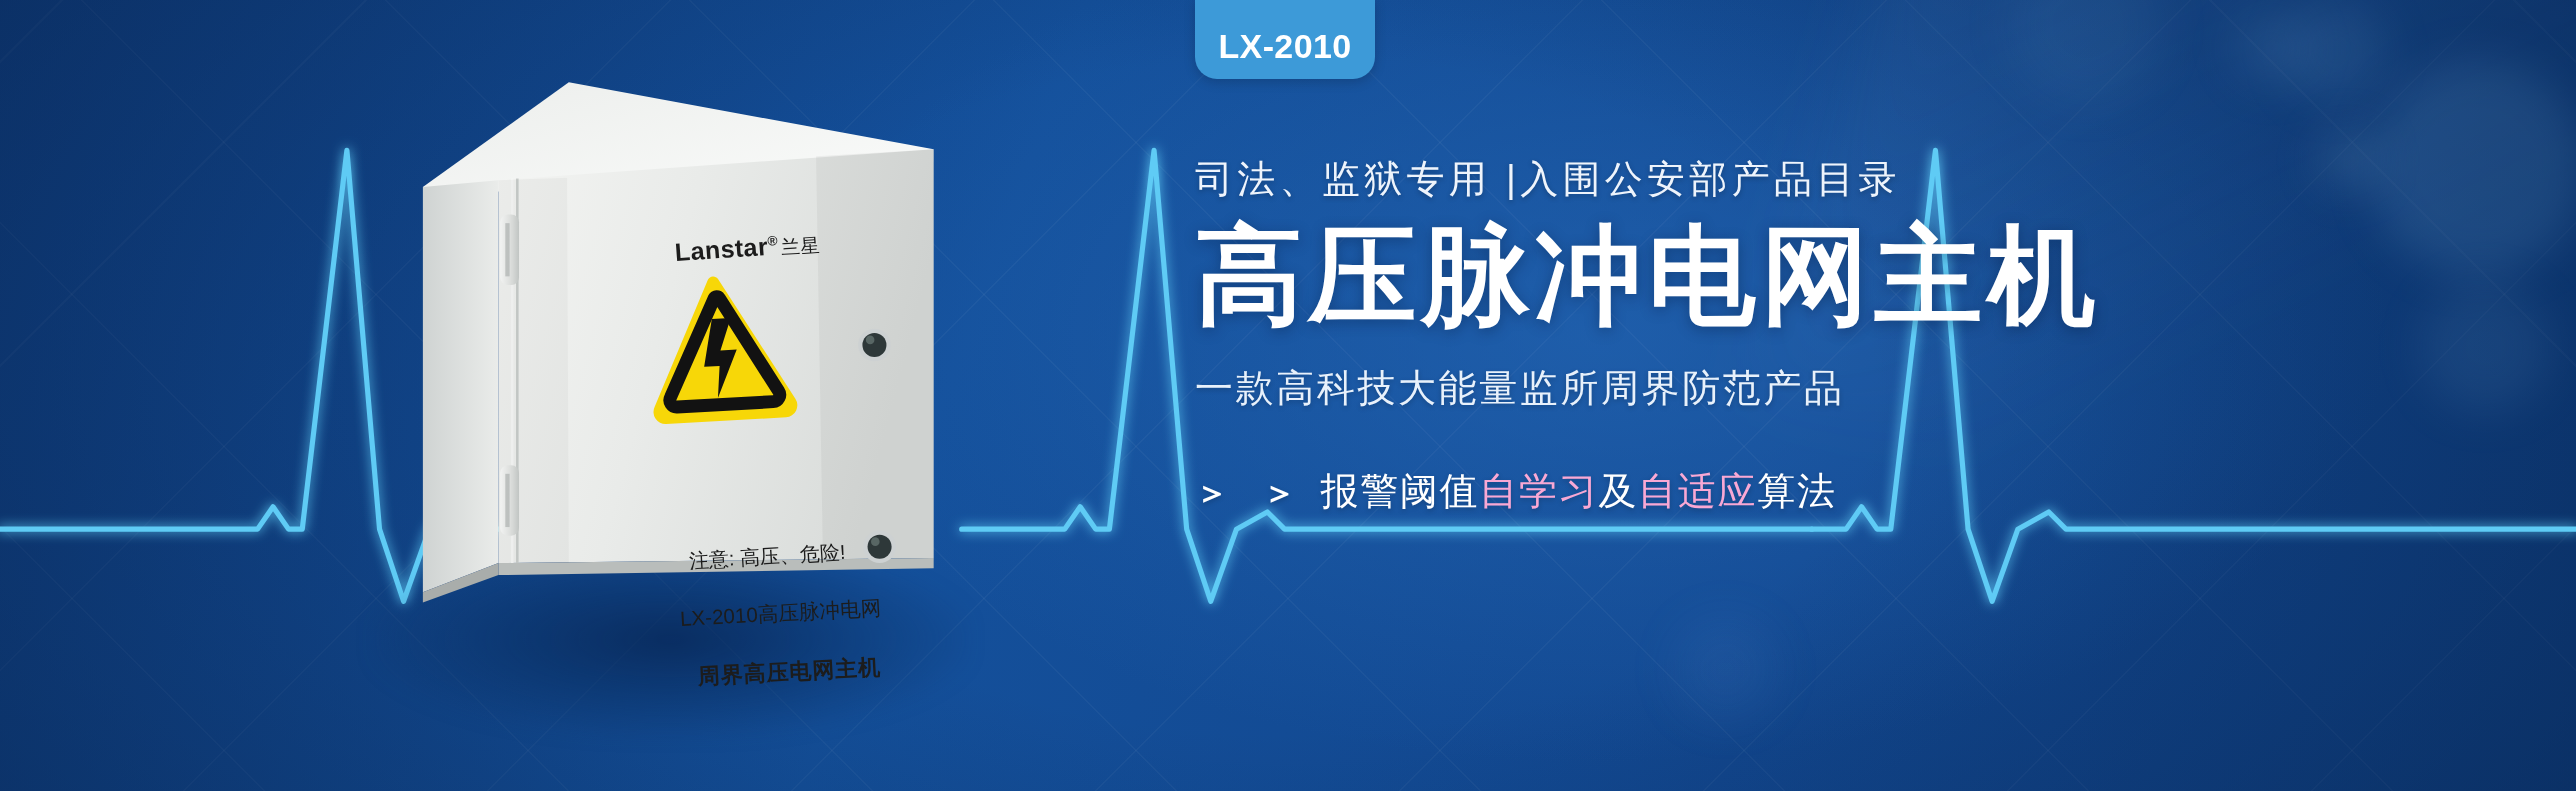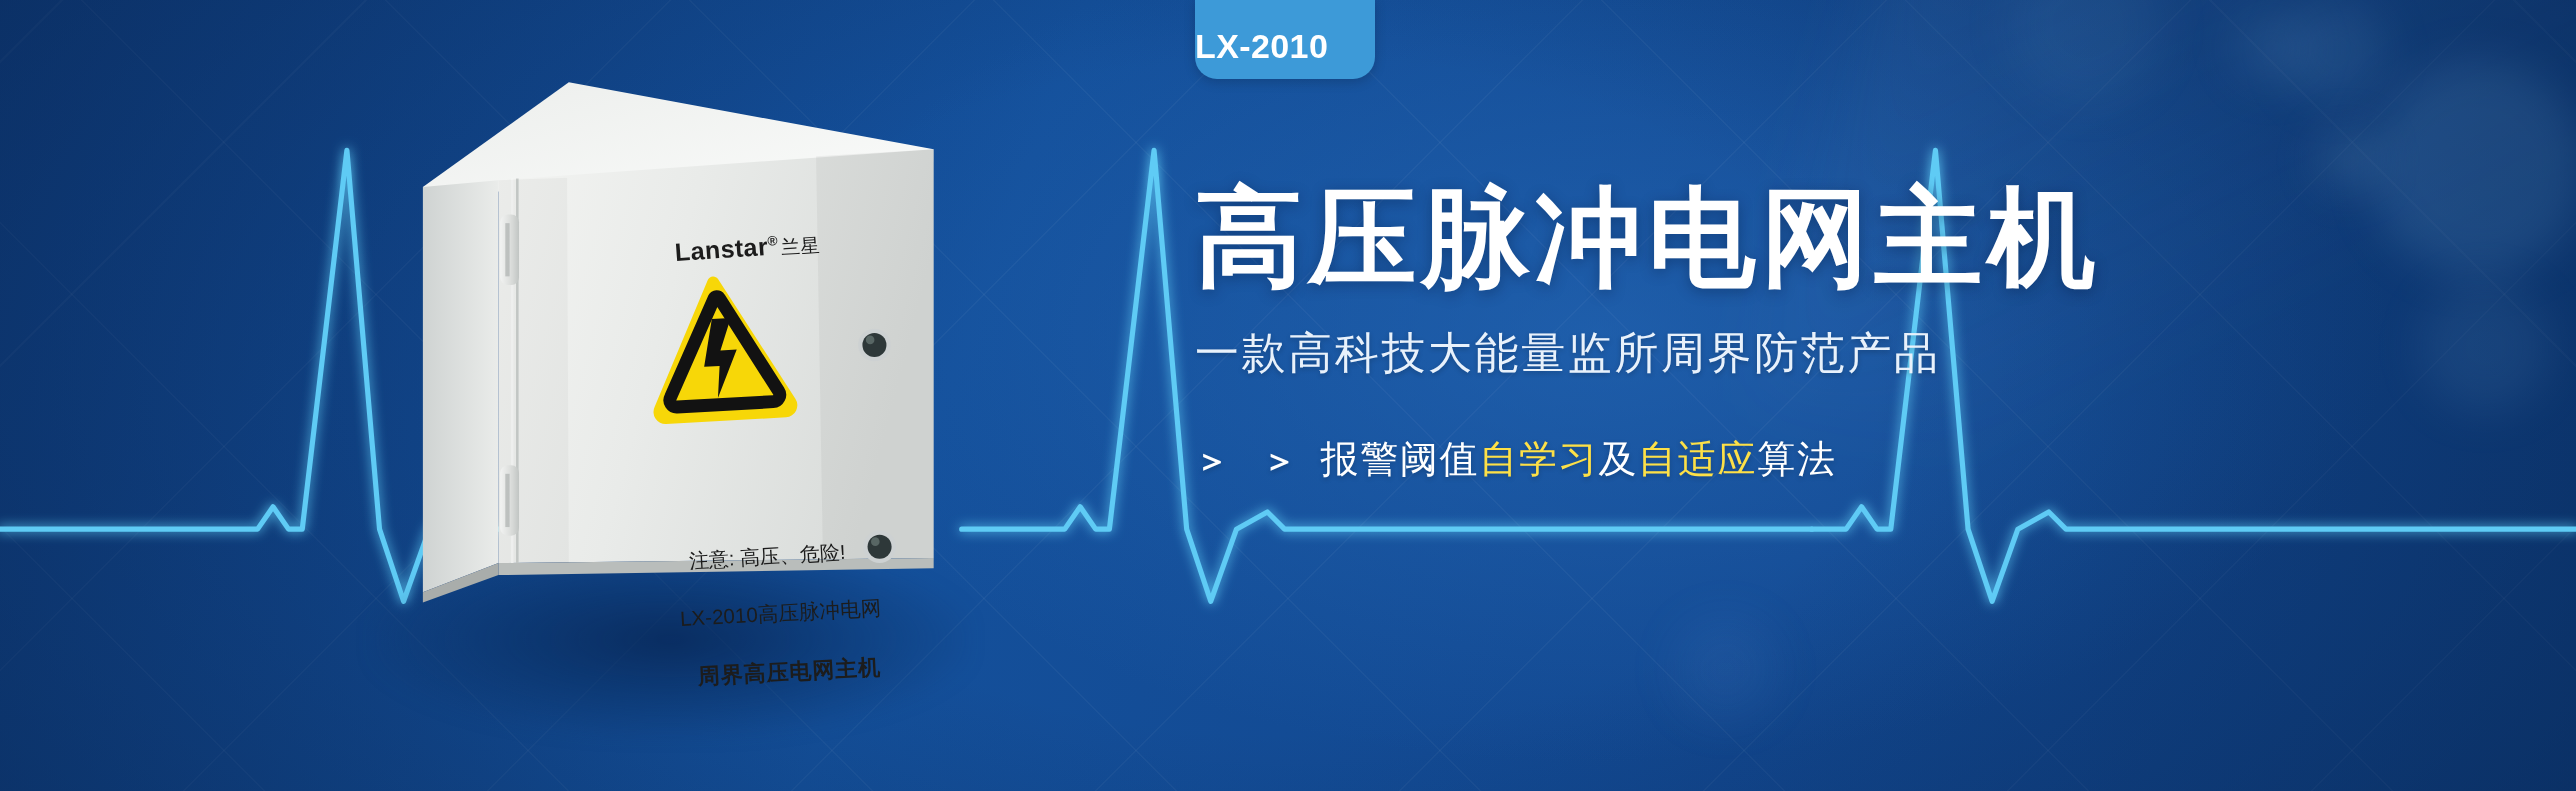--- a/index.html
+++ b/index.html
@@ -50,21 +50,21 @@
   }
 
   
   .ekg{position:absolute;left:0;top:0;width:2576px;height:792px;pointer-events:none;}
 
   
   .badge{
     position:absolute;left:1195px;top:0;width:180px;height:79px;
     background:#3d9ad8;
     border-radius:0 0 22px 22px;
-    display:flex;align-items:center;
+    display:flex;align-items:center;justify-content:center;
     box-shadow:0 2.6px 12px rgba(0,0,0,.18);
   }
   .badge-text{
     color:#ffffff;font-size:34px;font-weight:bold;letter-spacing:0.4px;
     line-height:1;padding-top:13.7px;
   }
 
   
   .copy{position:absolute;left:1195px;top:160px;width:1271px;}
   .kicker{
@@ -73,34 +73,34 @@
     text-shadow:0 1.7px 5.2px rgba(0,0,0,.25);
   }
   .headline{
     margin-top:24px;
     color:#ffffff;font-size:108px;font-weight:bold;letter-spacing:5.2px;
     line-height:1;white-space:nowrap;
     text-shadow:0 3.4px 13.7px rgba(0,20,55,.35);
   }
   .tagline{
     margin-top:39px;
-    color:#e8f1fb;font-size:44px;letter-spacing:2.6px;font-weight:400;
+    color:#e8f1fb;font-size:38px;letter-spacing:2.6px;font-weight:400;
     white-space:nowrap;line-height:1;
     text-shadow:0 1.7px 5.2px rgba(0,0,0,.22);
   }
   .feature{
     margin-top:65px;
     font-size:38px;letter-spacing:1.7px;color:#ffffff;white-space:nowrap;
     line-height:1;text-shadow:0 1.7px 5.2px rgba(0,0,0,.22);
     display:flex;align-items:baseline;
   }
   .chev{
     color:#ffffff;font-weight:bold;font-size:34px;margin-right:12px;letter-spacing:12px;
   }
-  .hl{color:#fde047;}
+  .hl{color:#f9a8d4;}
 
   
   .product{position:absolute;left:404px;top:77px;width:584px;height:635px;}
   .shadow-pool{
     position:absolute;left:-34px;top:464px;width:601px;height:197px;
     background:radial-gradient(ellipse at 50% 50%, rgba(6,34,78,.72) 0%, rgba(9,45,95,.35) 48%, rgba(19,74,145,0) 74%);
     filter:blur(8.6px);
   }
   .cab{position:absolute;left:0;top:0;width:558px;height:567px;}
 
@@ -239,20 +239,21 @@
 
     <div class="cab-text brand">
       <span>Lanstar</span><span class="reg">®</span><span class="cn">兰星</span>
     </div>
     <div class="cab-text warn-line">注意: 高压、危险!</div>
     <div class="cab-text model-line">LX-2010高压脉冲电网</div>
     <div class="cab-text sub-line">周界高压电网主机</div>
   </div>
 
   <div class="copy">
+    <div class="kicker">司法、监狱专用 |入围公安部产品目录</div>
     <div class="headline">高压脉冲电网主机</div>
     <div class="tagline">一款高科技大能量监所周界防范产品</div>
     <div class="feature">
       <span class="chev">＞ ＞</span>
         <span>报警阈值</span>
         <span class="hl">自学习</span>
         <span>及</span>
         <span class="hl">自适应</span>
         <span>算法</span>
     </div>

